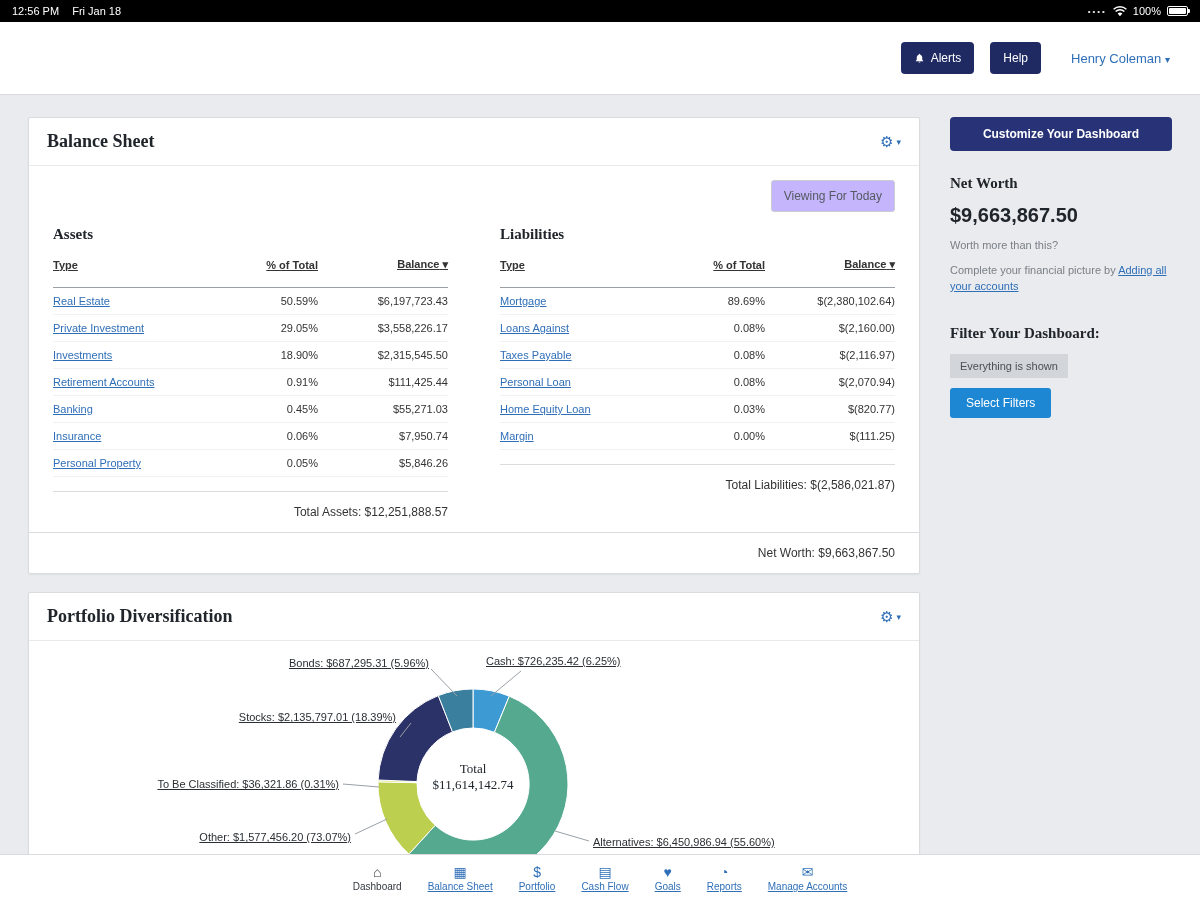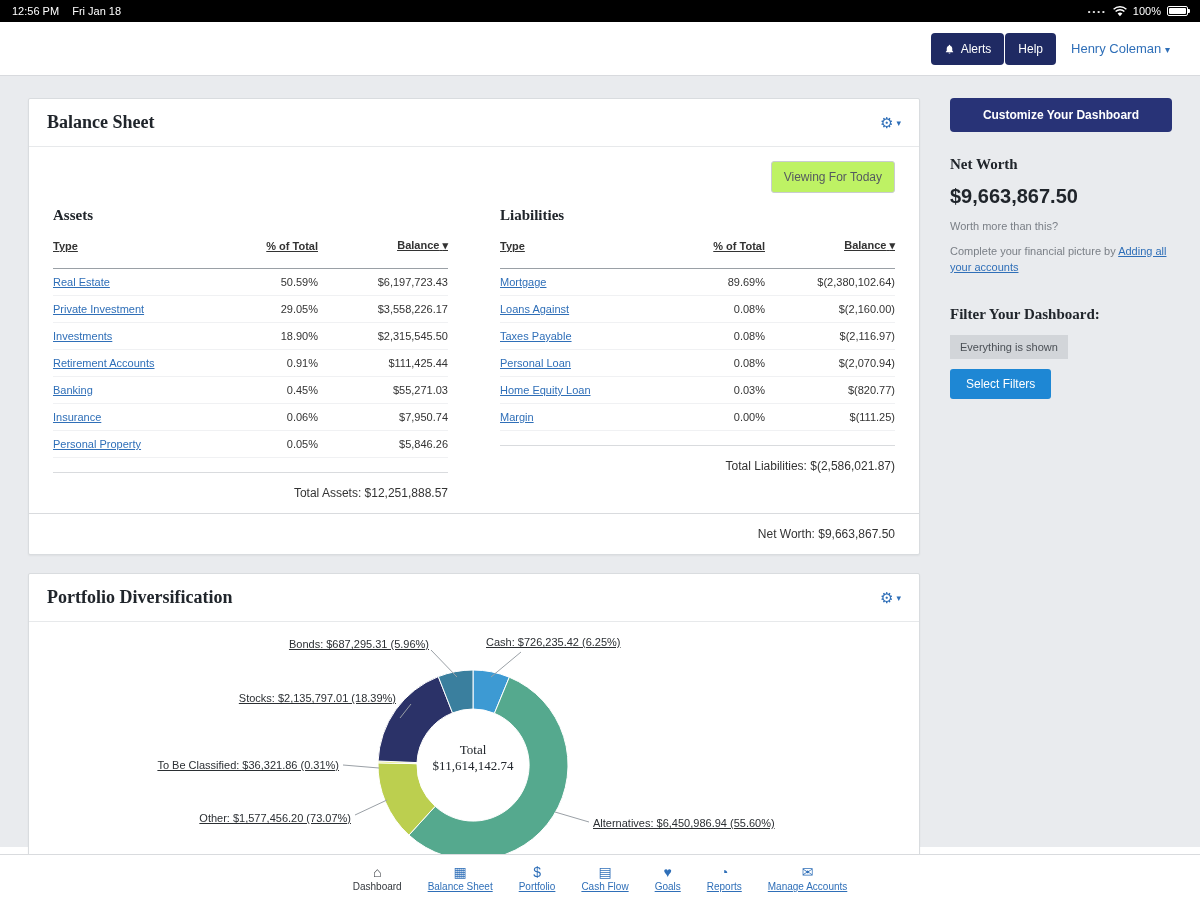--- a/index.html
+++ b/index.html
@@ -10,40 +10,40 @@
   .status-bar { height:22px; background:#000; color:#fff; display:flex; justify-content:space-between;
     align-items:center; padding:0 12px; font-size:11px; }
   .sb-left span { margin-right:10px; }
   .sb-right { display:flex; align-items:center; gap:6px; }
   .sig-dots { letter-spacing:2px; font-size:8px; opacity:.9; }
   .battery { position:relative; width:21px; height:10px; border:1px solid #fff; border-radius:2px; }
   .battery .fill { position:absolute; inset:1px; background:#fff; border-radius:1px; }
   .battery:after { content:""; position:absolute; right:-3px; top:2px; width:2px; height:4px; background:#fff; border-radius:0 1px 1px 0; }
 
   
-  .app-header { height:53px; background:#fff; display:flex; align-items:center; justify-content:flex-end;
-    padding:0 30px; gap:1px; }
+  .app-header { height:72px; background:#fff; display:flex; align-items:center; justify-content:flex-end;
+    padding:0 30px; gap:16px; }
   .btn-navy { background:#1f2a63; color:#fff; border:none; border-radius:4px; font-size:12px;
     padding:9px 13px; display:flex; align-items:center; gap:6px; cursor:pointer; font-family:inherit; }
   .user-link { color:#2f6fb8; font-size:13px; text-decoration:none; margin-left:14px; }
   .user-link .caret { font-size:10px; }
 
   
   .main { background:#e9ebee; border-top:1px solid #d8dade; height:772px; padding:22px 28px 0; display:flex; gap:30px; }
   .content-col { flex:1; min-width:0; }
   .card { background:#fff; border:1px solid #d9dcdf; border-radius:2px; box-shadow:0 1px 2px rgba(0,0,0,.05); margin-bottom:18px; }
   .card-header { display:flex; justify-content:space-between; align-items:center; padding:13px 18px; border-bottom:1px solid #e7e9eb; }
   .card-title { font-family:"Liberation Serif", serif; font-size:18px; font-weight:bold; color:#20252b; }
   .gear-wrap { color:#2f6fb8; font-size:15px; cursor:pointer; display:flex; align-items:center; gap:3px; }
   .gear-wrap .caret { font-size:9px; }
 
   
   .bs-body { padding:14px 24px 0; }
   .viewing-row { display:flex; justify-content:flex-end; margin-bottom:14px; }
-  .viewing-btn { background:#bef264; border:1px solid #c9ccd1; color:#555a60; border-radius:3px;
+  .viewing-btn { background:#c4b5fd; border:1px solid #c9ccd1; color:#555a60; border-radius:3px;
     font-size:12px; padding:8px 12px; cursor:pointer; font-family:inherit; }
   .tables { display:flex; gap:52px; }
   .table-col { flex:1; min-width:0; }
   .section-title { font-family:"Liberation Serif", serif; font-size:15px; font-weight:bold; color:#20252b; margin-bottom:10px; }
   .t-head, .t-row { display:grid; grid-template-columns:1fr 90px 130px; align-items:center; }
   .t-head { padding:5px 0 16px; border-bottom:1px solid #9aa0a6; }
   .t-head span { font-size:11px; font-weight:bold; color:#333; text-decoration:underline; }
   .t-head .h-pct, .t-row .t-pct { text-align:right; }
   .t-head .h-bal, .t-row .t-bal { text-align:right; }
   .t-row { padding:7px 0; border-bottom:1px solid #f0f1f3; font-size:11px; }

